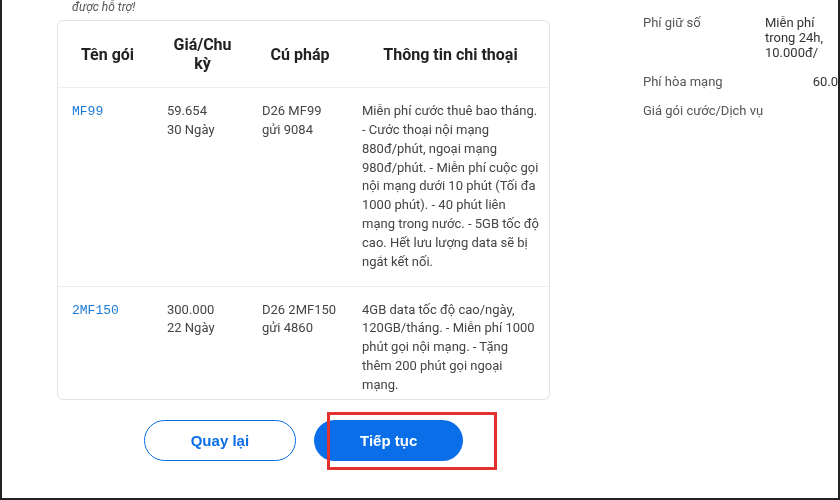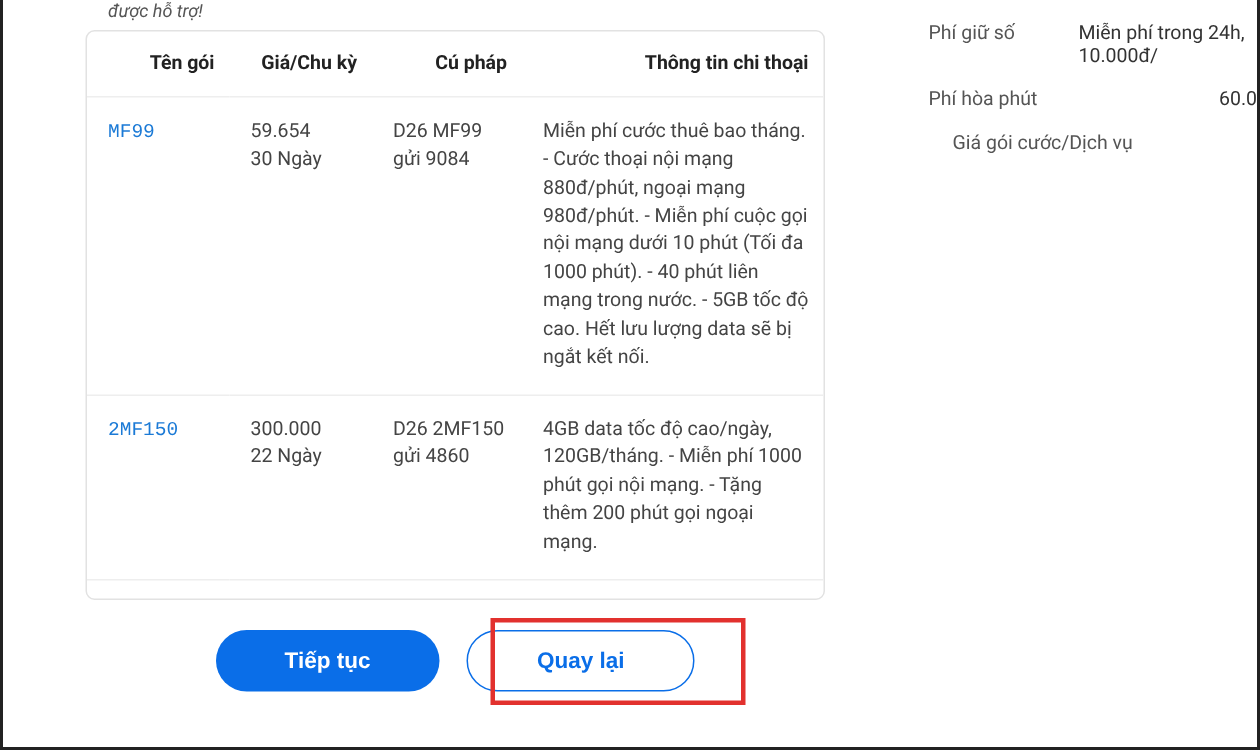--- a/index.html
+++ b/index.html
@@ -10,20 +10,21 @@
       background: #fff;
       width: 840px;
       height: 500px;
       overflow: hidden;
       position: relative;
     }
     .container {
       display: flex;
       width: 100%;
       height: 100%;
+      gap: 24px;
     }
     .left-panel {
       flex: 0 0 605px;
       padding: 0 15px;
       position: relative;
       border-left: 2px solid #222;
     }
     .intro-text {
       font-size: 12px;
       color: #555;
@@ -40,26 +41,26 @@
       height: 380px;
       overflow-y: hidden;
       position: relative;
     }
     table {
       width: 100%;
       border-collapse: collapse;
       font-size: 13px;
     }
     thead th {
-      text-align: right;
+      text-align: center;
       font-weight: 700;
       padding: 14px 10px 14px 14px;
       border-bottom: 1px solid #eee;
       color: #222;
-      font-size: 13px;
+      font-size: 16px;
     }
     tbody td {
       padding: 14px 10px 14px 14px;
       border-bottom: 1px solid #eee;
       vertical-align: top;
       color: #444;
       line-height: 1.45;
     }
     .pkg-link {
       color: #1b7ad6;
@@ -110,20 +111,21 @@
       padding: 7px 0;
       justify-content: center;
     }
     .info-label {
       width: 100px;
       color: #555;
     }
     .info-value {
       flex: 1;
       color: #333;
+      margin-left: 22px;
     }
     .bottom-border {
       position: absolute;
       bottom: 0; left: 0; right: 0;
       height: 2px;
       background: #222;
     }
   </style>
 </head>
 <body>
@@ -159,35 +161,35 @@
             <td></td>
             <td><br></td>
             <td>D26 MF149 gửi 9084</td>
             <td>Miễn phí cước thuê bao tháng. - Miễn phí cuộc gọi nội mạng dưới 10 phút (Tối đa 1500 phút). - 80 phút liên mạng trong nước. - 8GB tốc độ cao. Hết lưu lượng data sẽ bị</td>
           </tr>
         </tbody>
       </table>
     </div>
 
     <div class="button-row">
+      <button class="btn btn-outline">Quay lại</button>
       <button class="btn btn-primary">Tiếp tục</button>
-      <button class="btn btn-outline">Quay lại</button>
       <div class="highlight-box" style="left:310px; top:-8px; width:170px; height:58px;"></div>
     </div>
   </div>
 
   <div class="right-panel">
     <div class="info-row">
       <div class="info-label">Phí giữ số</div>
       <div class="info-value">Miễn phí trong 24h, 10.000đ/</div>
     </div>
     <div class="info-row">
-      <div class="info-label">Phí hòa phút</div>
+      <div class="info-label">Phí hòa mạng</div>
       <div class="info-value" style="text-align:right;">60.0</div>
     </div>
     <div class="info-row">
-      <div class="info-label" style="width:160px;margin-left:16px;">Giá gói cước/Dịch vụ</div>
+      <div class="info-label" style="width:160px;">Giá gói cước/Dịch vụ</div>
       <div class="info-value"></div>
     </div>
   </div>
 </div>
 
 <div class="bottom-border"></div>
 
 </body></html>

